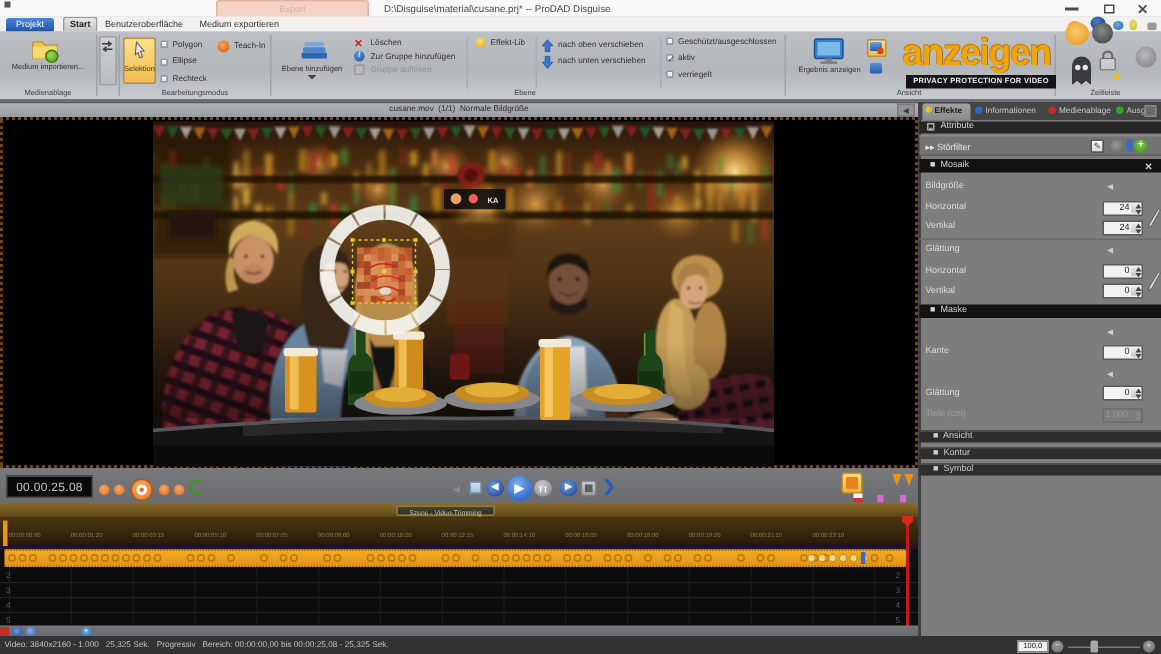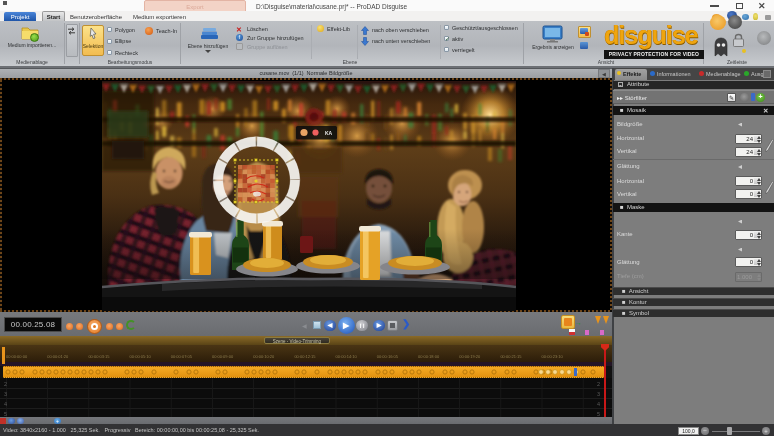--- a/index.html
+++ b/index.html
@@ -98,21 +98,21 @@
 <rect x="3" y="3" width="15" height="9" fill="#7ab8e8"></rect>
 <rect x="8" y="14" width="5" height="2" fill="#888"></rect>
     <rect x="5" y="16" width="11" height="1.5" fill="#777"></rect>
 </svg>
 <div style="position:absolute;left:527px;top:44px;width:52px;text-align:center;font-size:5px;color:#2e3032">Ergebnis anzeigen</div>
 <div style="position:absolute;left:578px;top:26px;width:13px;height:12px;background:linear-gradient(#fce28a,#f2bc50);border:1px solid #c09030;border-radius:1px"></div>
 <div style="position:absolute;left:580px;top:28px;width:8px;height:6px;background:linear-gradient(#6aa0e0,#2a5aa8);border-radius:1px"></div>
 <div style="position:absolute;left:585px;top:32px;width:4px;height:4px;background:#d04818;border-radius:1px"></div>
 <div style="position:absolute;left:580px;top:42px;width:8px;height:7px;background:linear-gradient(#5a94d4,#2a5aa8);border-radius:1px"></div>
 <div style="position:absolute;left:575px;top:59px;width:62px;text-align:center;font-size:5px;color:#3b3d40">Ansicht</div>
-<div style="position:absolute;left:597px;top:21px;width:108px;height:29px;font-size:25px;font-weight:bold;color:#efa50e;letter-spacing:-1px;text-align:center;line-height:28px;text-shadow:0.5px 0.5px 0 #8a5a00, -0.5px -0.5px 0 #c87c00;font-family:'Liberation Sans',sans-serif">disguise</div>
+<div style="position:absolute;left:597px;top:21px;width:108px;height:29px;font-size:25px;font-weight:bold;color:#efa50e;letter-spacing:-1px;text-align:center;line-height:28px;text-shadow:0.5px 0.5px 0 #8a5a00, -0.5px -0.5px 0 #c87c00;font-family:'Liberation Sans',sans-serif">anzeigen</div>
 <div style="position:absolute;left:604px;top:50px;width:100px;height:9px;background:#141414;color:#f0f0f0;font-size:5px;font-weight:bold;text-align:center;line-height:9px;letter-spacing:0.2px">PRIVACY PROTECTION FOR VIDEO</div>
 <div style="position:absolute;left:710px;top:15px;width:16px;height:15px;background:radial-gradient(circle at 45% 40%,#f8c868,#e8941c);border-radius:50%"></div>
 <div style="position:absolute;left:728px;top:15px;width:14px;height:14px;background:radial-gradient(circle at 45% 40%,#8a8a8a,#3a3a3a);border-radius:50%"></div>
 <svg class="abs" style="left:713px;top:37px" width="16" height="20" viewBox="0 0 16 20">
 <path d="M8,1 Q14,1 14,8 L14,19 L11,16.5 L8,19 L5,16.5 L2,19 L2,8 Q2,1 8,1 Z" fill="#3c3c3e" stroke="#2a2a2a" stroke-width="0.6"></path>
 <circle cx="5.5" cy="8" r="1.8" fill="#e8e8e8"></circle>
     <circle cx="10.5" cy="8" r="1.8" fill="#e8e8e8"></circle>
 </svg>
 <svg class="abs" style="left:731px;top:33px" width="15" height="15" viewBox="0 0 15 15">
 <rect x="2.5" y="6" width="10" height="7.5" rx="1" fill="#c8cace" stroke="#6a6a6a" stroke-width="0.8"></rect>

